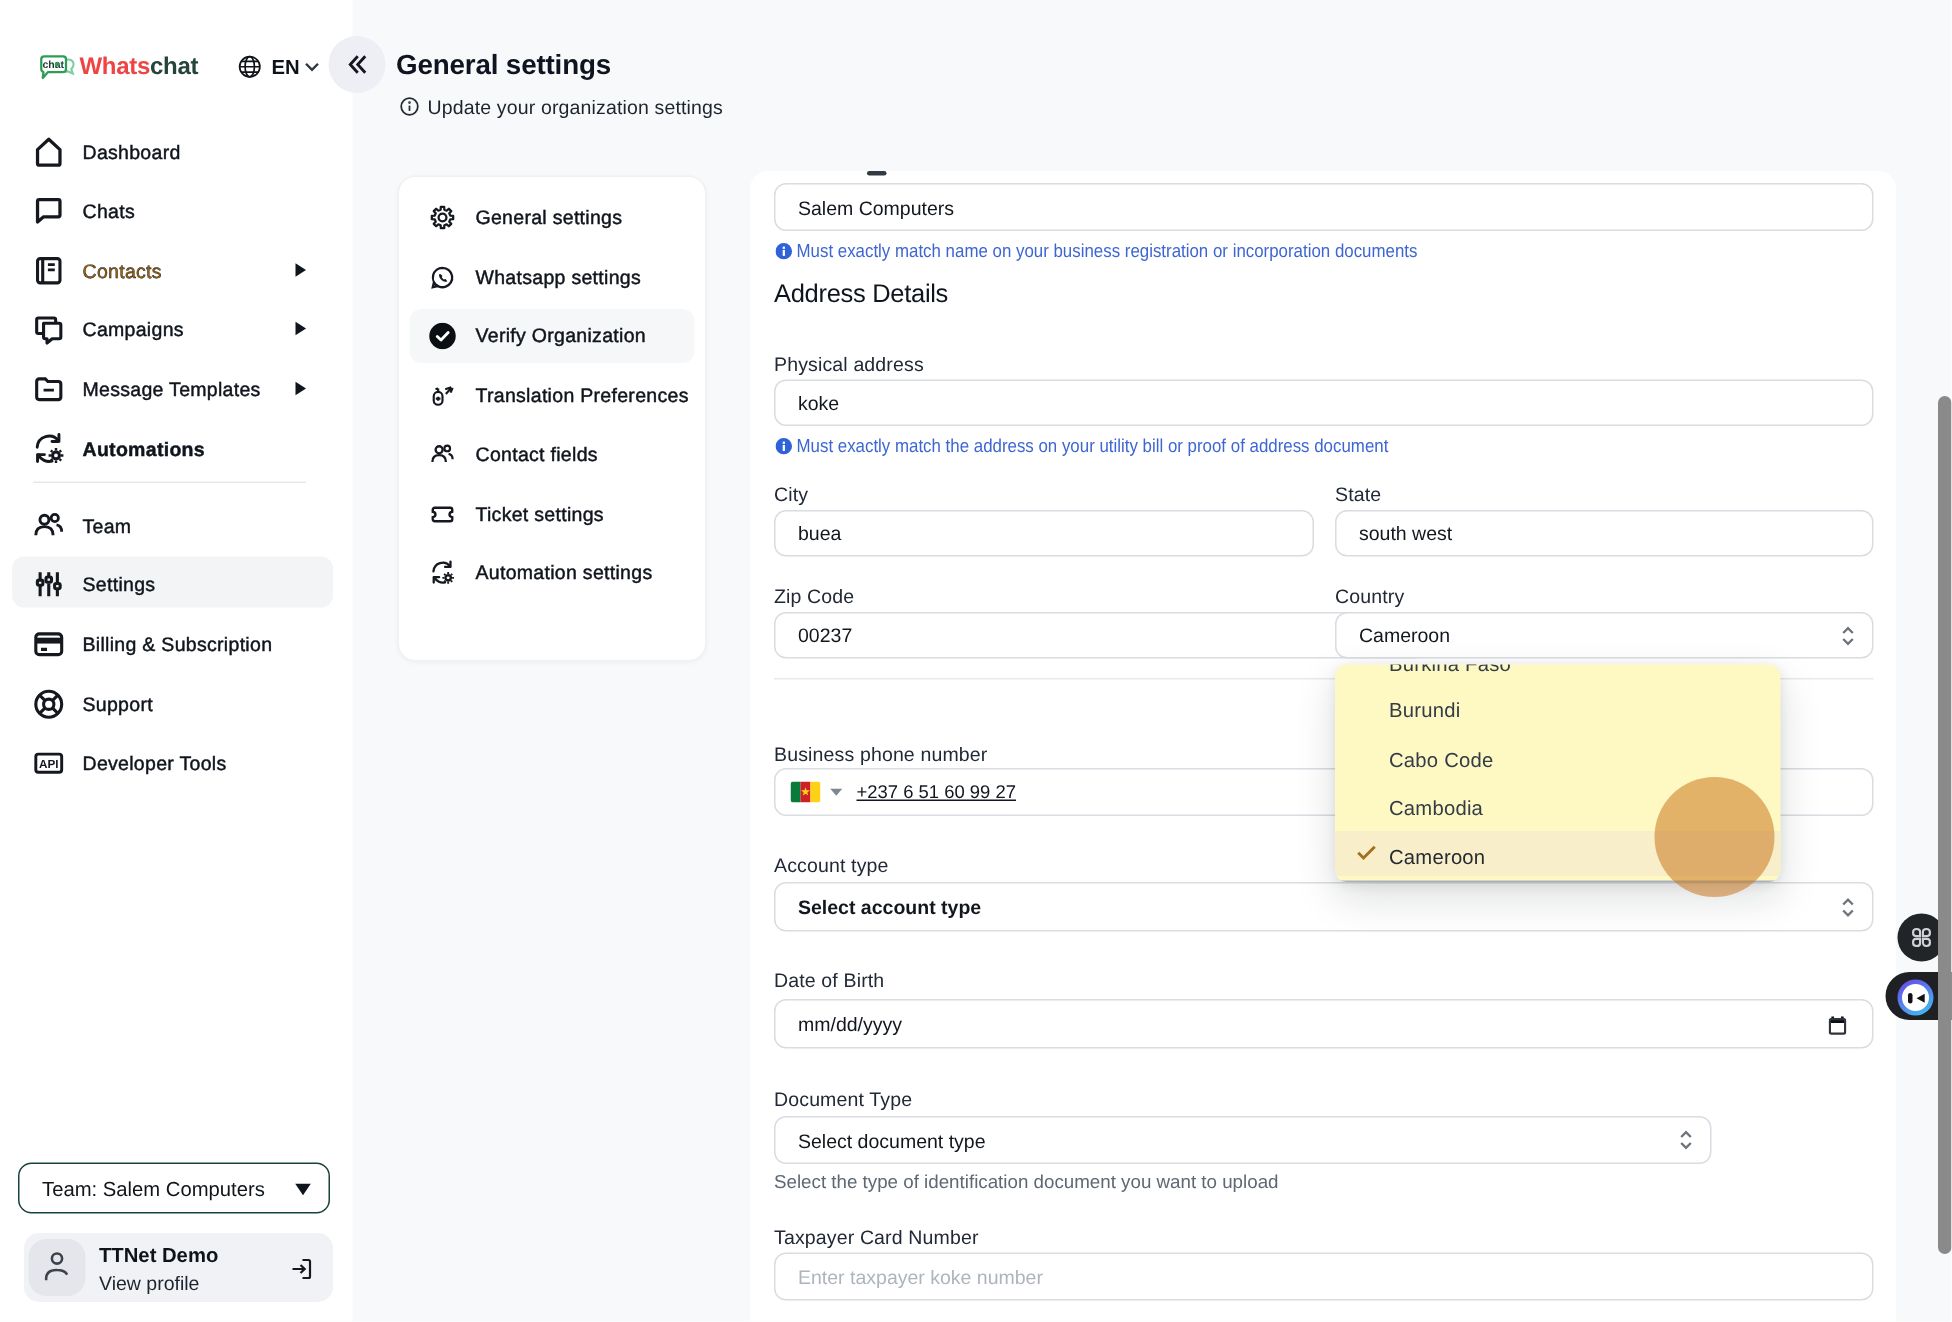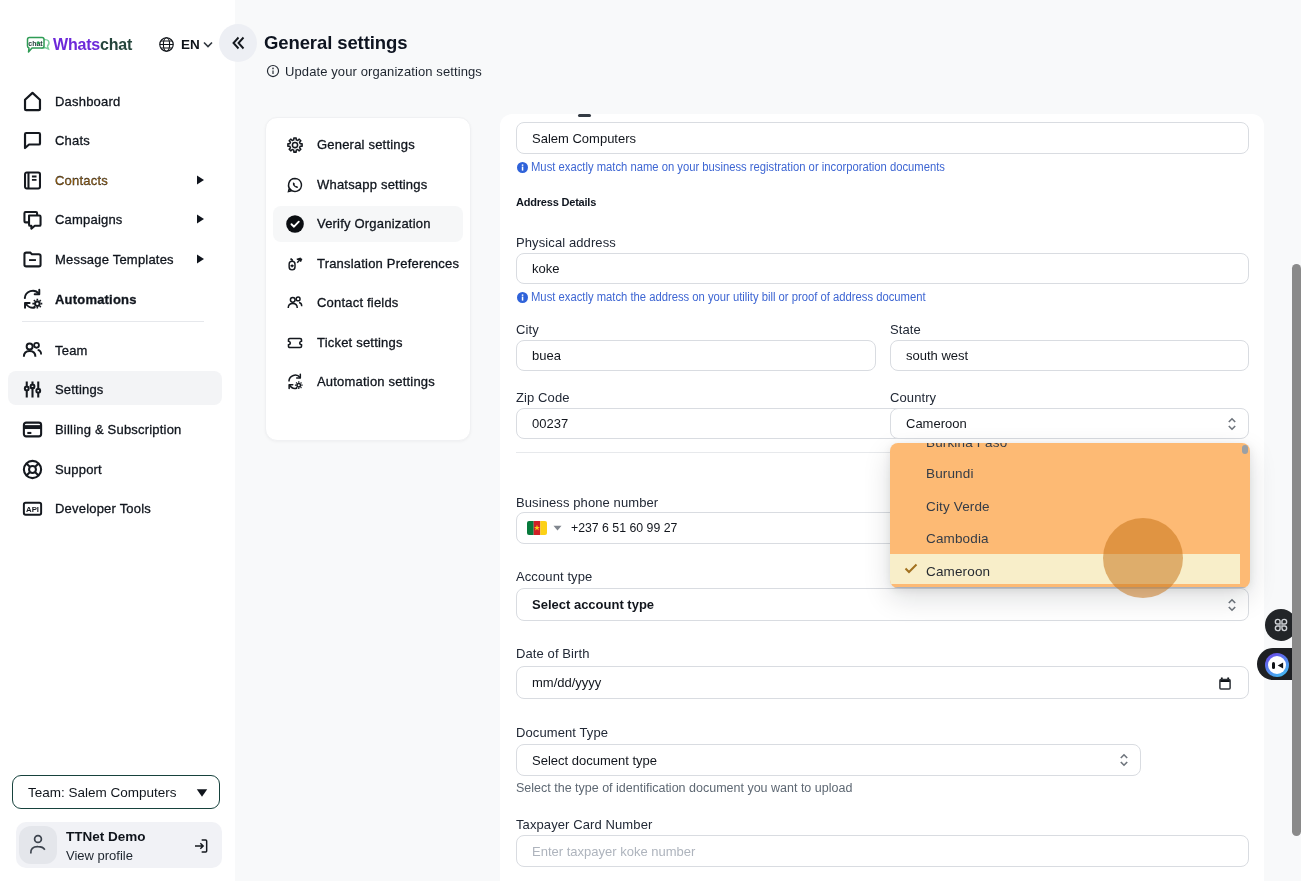--- a/index.html
+++ b/index.html
@@ -16,21 +16,21 @@
 
 <div class="abs" style="left:26px;top:35px;width:26px;height:21px;">
 <svg width="26" height="21" viewBox="0 0 26 21">
   <path d="M17 5 q4 -1 5.5 1 q1.5 2.5 -1 5 l1 3 -3.5 -1.5 q-2 1 -4 0" fill="none" stroke="#7ecf9d" stroke-width="1.4"></path>
   <path d="M3.5 2.5 H16 Q18 2.5 18 4.5 V11 Q18 13 16 13 H6 L2.5 17 L3 13 Q1.5 12.5 1.5 11 V4.5 Q1.5 2.5 3.5 2.5 Z" fill="#fdfefd" stroke="#2f9c55" stroke-width="1.5" stroke-linejoin="round"></path>
   <text x="9.5" y="10.5" font-size="7" font-weight="bold" fill="#1d3b35" text-anchor="middle" font-family="Liberation Sans">chat</text>
   <circle cx="12.2" cy="7.8" r="1.6" fill="#2f9c55"></circle>
 </svg>
 </div>
 <div class="abs" style="left:53px;top:36px;font-size:16px;font-weight:bold;letter-spacing:-0.2px;">
-  <span style="color:#6d28d9;margin-top:19px;">Whats</span><span style="color:#25453c;">chat</span>
+  <span style="color:#ef4444;margin-top:19px;">Whats</span><span style="color:#25453c;">chat</span>
 </div>
 
 <div class="abs" style="left:158px;top:36px;">
 <svg width="17" height="17" viewBox="0 0 24 24" fill="none" stroke="#101419" stroke-width="1.6">
   <circle cx="12" cy="12" r="9.5"></circle>
   <ellipse cx="12" cy="12" rx="4.4" ry="9.5"></ellipse>
   <path d="M2.5 12 h19 M3.8 7 h16.4 M3.8 17 h16.4"></path>
 </svg>
 </div>
 <div class="abs" style="left:181px;top:37px;font-size:13.5px;font-weight:600;color:#0e1319;">EN</div>
@@ -218,21 +218,21 @@
 
 <div class="abs" id="formcard" style="left:500px;top:114px;width:764px;height:767px;background:#fff;border-radius:12px 12px 0 0;overflow:hidden;">
     <div class="abs" style="left:78px;top:0px;width:13px;height:3px;border-radius:1.5px;background:#333a43;"></div>
     <div class="inp" style="left:16px;top:8px;width:733px;height:32px;">Salem Computers</div>
     <svg class="abs" style="left:17px;top:48px;" width="11" height="11" viewBox="0 0 11 11">
       <circle cx="5.5" cy="5.5" r="5.5" fill="#2f62d9"></circle>
       <rect x="4.8" y="4.6" width="1.5" height="4" fill="#fff"></rect>
       <rect x="4.8" y="2.4" width="1.5" height="1.5" fill="#fff"></rect>
     </svg>
     <div class="abs" style="left:31px;top:46px;font-size:12.5px;color:#3e66d3;letter-spacing:0;transform:scaleX(0.9);transform-origin:0 0;">Must exactly match name on your business registration or incorporation documents</div>
-    <div class="abs" style="left:16px;top:82px;font-size:11px;font-weight:bold;color:#0f151f;letter-spacing:-0.2px;">Address Details</div>
+    <div class="abs" style="left:16px;top:72px;font-size:17px;font-weight:normal;color:#0f151f;letter-spacing:-0.2px;">Address Details</div>
     <style>#formcard .lbl{}</style>
     <div class="abs lbl" style="left:16px;top:121px;">Physical address</div>
     <div class="inp" style="left:16px;top:139px;width:733px;height:31px;">koke</div>
     <svg class="abs" style="left:17px;top:178px;" width="11" height="11" viewBox="0 0 11 11">
       <circle cx="5.5" cy="5.5" r="5.5" fill="#2f62d9"></circle>
       <rect x="4.8" y="4.6" width="1.5" height="4" fill="#fff"></rect>
       <rect x="4.8" y="2.4" width="1.5" height="1.5" fill="#fff"></rect>
     </svg>
     <div class="abs" style="left:31px;top:176px;font-size:12.5px;color:#3e66d3;letter-spacing:0;transform:scaleX(0.9);transform-origin:0 0;">Must exactly match the address on your utility bill or proof of address document</div>
     <div class="abs lbl" style="left:16px;top:208px;">City</div>
@@ -250,21 +250,21 @@
     <div class="inp" style="left:16px;top:398px;width:733px;height:32px;padding-left:10px;">
 <svg width="20" height="14" viewBox="0 0 20 14" style="border-radius:2px;flex:none;">
         <rect width="6.7" height="14" fill="#077a3c"></rect>
         <rect x="6.7" width="6.6" height="14" fill="#cf2027"></rect>
         <rect x="13.3" width="6.7" height="14" fill="#fcd116"></rect>
         <path d="M10 3.8 l.75 2.1 2.2 0 -1.75 1.4 .65 2.1 -1.85 -1.3 -1.85 1.3 .65 -2.1 -1.75 -1.4 2.2 0z" fill="#fcd116"></path>
       </svg>
 <svg width="9" height="6" viewBox="0 0 9 6" style="margin-left:6px;flex:none;">
         <path d="M0.5 0.8 L8.5 0.8 L4.5 5.5 Z" fill="#80868e"></path>
       </svg>
-<span style="margin-left:9px;font-size:12.3px;letter-spacing:0;">+237 6 51 60 99 27</span>
+<span style="margin-left:9px;font-size:12.3px;letter-spacing:0;text-decoration:underline;">+237 6 51 60 99 27</span>
     </div>
     <div class="abs lbl" style="left:16px;top:455px;">Account type</div>
     <div class="inp" style="left:16px;top:474px;width:733px;height:33px;font-weight:bold;">Select account type<svg style="position:absolute;right:10px;top:50%;margin-top:-7px;" width="12" height="14" viewBox="0 0 12 14" fill="none" stroke="#6f757d" stroke-width="1.6">
         <path d="M2.8 5 L6 1.8 L9.2 5 M2.8 9 L6 12.2 L9.2 9"></path>
       </svg></div>
     <div class="abs lbl" style="left:16px;top:532px;">Date of Birth</div>
     <div class="inp" style="left:16px;top:552px;width:733px;height:33px;">mm/dd/yyyy<svg style="position:absolute;right:17px;top:10px;" width="12" height="13" viewBox="0 0 12 13">
         <path d="M1 2.2 H11 V5 H1 Z" fill="#0b0e12"></path>
         <path d="M2.8 0.6 V2.5 M9.2 0.6 V2.5" stroke="#0b0e12" stroke-width="1.8"></path>
         <rect x="0.9" y="2.4" width="10.2" height="9.6" rx="1" fill="none" stroke="#30343a" stroke-width="1.5"></rect>
@@ -290,24 +290,24 @@
 <div class="abs" style="left:1257px;top:648px;width:60px;height:32px;border-radius:16px;background:#1e2023;"></div>
 <div class="abs" style="left:1265px;top:653px;width:24px;height:24px;border-radius:50%;background:linear-gradient(150deg,#6d41e8,#3ec6f2);"></div>
 <div class="abs" style="left:1268px;top:656px;width:18px;height:18px;border-radius:50%;background:#fff;"></div>
 <div class="abs" style="left:1272px;top:661.5px;width:3.2px;height:7px;border-radius:1.5px;background:#101216;"></div>
 <svg class="abs" style="left:1277px;top:661.5px;" width="7" height="7" viewBox="0 0 8 8">
     <path d="M7 0.5 V7.5 L0.8 4 Z" fill="#101216"></path>
   </svg>
 
 <div class="abs" style="left:1292px;top:264px;width:9px;height:572px;border-radius:5px;background:#8a8a8a;"></div>
 
-<div class="abs" style="left: 890px; top: 443px; width: 360px; height: 145px; background: #fdba74; border-radius: 8px; box-shadow: rgba(15, 20, 30, 0.14) 0px 10px 28px, rgba(15, 20, 30, 0.08) 0px 2px 8px; overflow: hidden;">
+<div class="abs" style="left: 890px; top: 443px; width: 297px; height: 145px; background: #fef9c3; border-radius: 8px; box-shadow: rgba(15, 20, 30, 0.14) 0px 10px 28px, rgba(15, 20, 30, 0.08) 0px 2px 8px; overflow: hidden;">
   <div class="abs" style="left:36px;top:-8.5px;font-size:13.5px;color:#343c47;letter-spacing:.15px;">Burkina Faso</div>
   <div class="abs" style="left:36px;top:23px;font-size:13.5px;color:#343c47;letter-spacing:.15px;">Burundi</div>
-  <div class="abs" style="left:36px;top:56px;font-size:13.5px;color:#343c47;letter-spacing:.15px;">City Verde</div>
+  <div class="abs" style="left:36px;top:56px;font-size:13.5px;color:#343c47;letter-spacing:.15px;">Cabo Code</div>
   <div class="abs" style="left:36px;top:88px;font-size:13.5px;color:#343c47;letter-spacing:.15px;">Cambodia</div>
   <div class="abs" style="left:0px;top:111px;width:350px;height:30px;background:#f8eec9;"></div>
   <svg class="abs" style="left:14px;top:120px;" width="14" height="11" viewBox="0 0 14 11" fill="none" stroke="#a2711f" stroke-width="2">
       <path d="M1.5 5.5 L5 9 L12.5 1.5"></path>
     </svg>
   <div class="abs" style="left:36px;top:121px;font-size:13.5px;font-weight:500;color:#262b31;letter-spacing:.15px;">Cameroon</div>
   <div class="abs" style="left:0;top:144px;width:360px;height:1px;background:#aab1bd;"></div>
   <div class="abs" style="left:352px;top:2px;width:6px;height:9px;border-radius:3px;background:#9aa0a6;"></div>
   </div>
 <div class="abs" style="left: 1103px; top: 518px; width: 80px; height: 80px; border-radius: 50%; background: rgba(197, 113, 22, 0.52);"></div>

